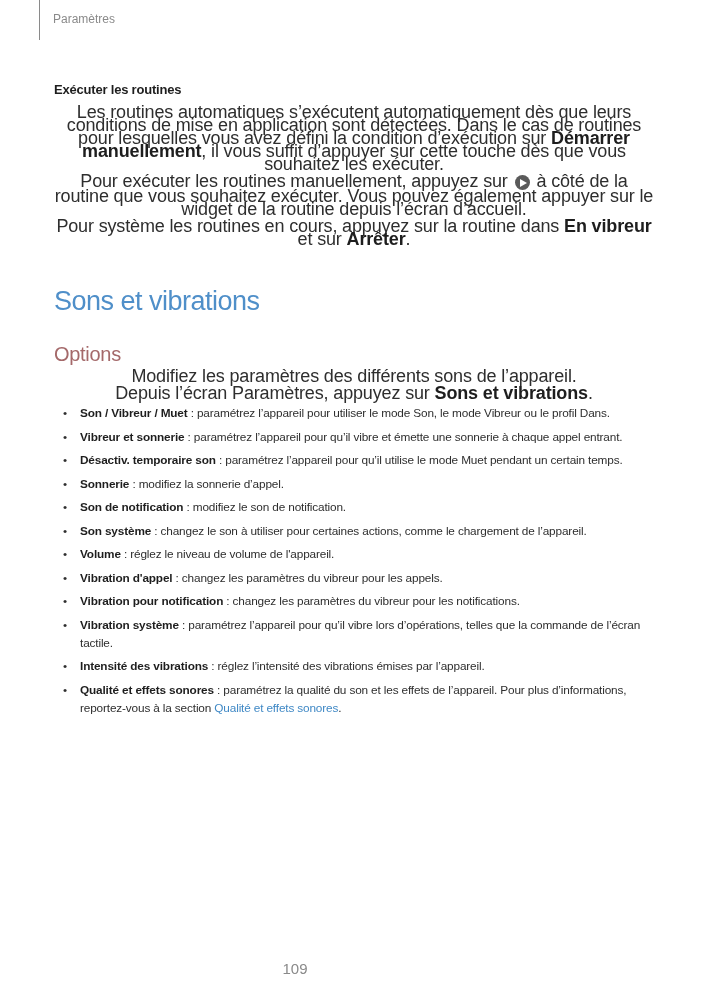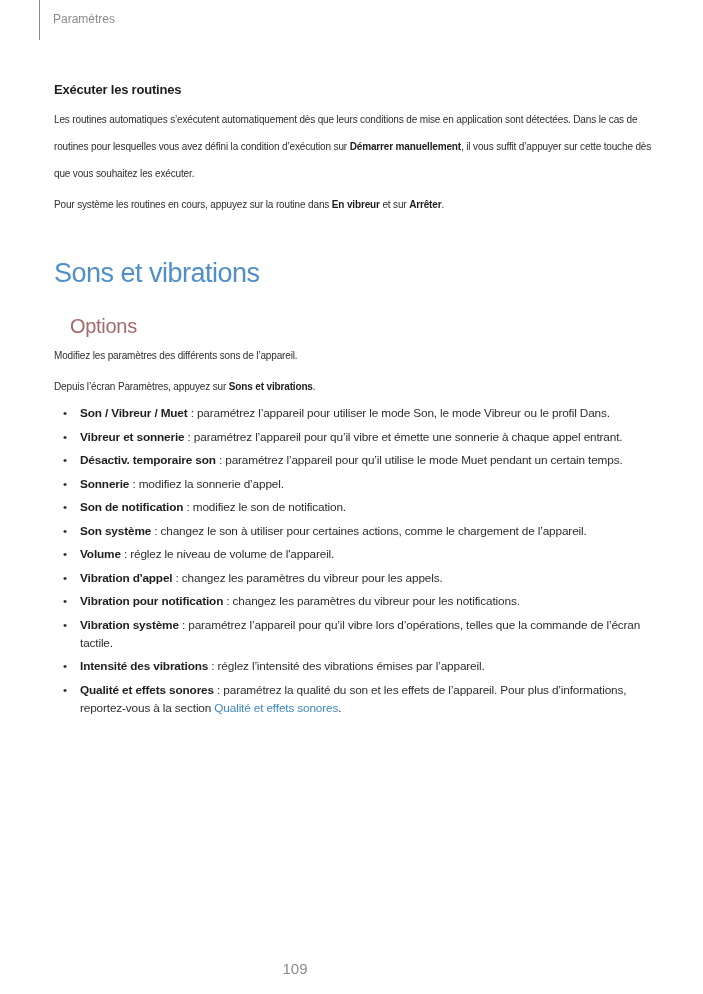--- a/index.html
+++ b/index.html
@@ -2,43 +2,44 @@
 <html><head>
 <meta charset="utf-8">
 <style>
   html, body { margin: 0; padding: 0; background: #ffffff; }
   body { width: 703px; height: 994px; position: relative; overflow: hidden;
          font-family: "Liberation Sans", sans-serif; color: #2b2b2b; }
   .header-rule { position: absolute; left: 39px; top: 0; width: 1px; height: 40px; background: #8a8a8a; }
   .header-label { position: absolute; left: 53px; top: 12px; font-size: 12px; color: #8a8a8a; }
   .content { position: absolute; left: 54px; top: 82px; width: 600px; }
   h2.sub { font-size: 13px; font-weight: bold; color: #1e1e1e; margin: 0 0 9px 0; letter-spacing: -0.2px; }
-  p { font-size: 10px; line-height: 27px; margin: 0 0 4px 0; letter-spacing: -0.15px; color: #2e2e2e; }
+  p { font-size: 18px; line-height: 13px; margin: 0 0 4px 0; letter-spacing: -0.15px; color: #2e2e2e; text-align: center; }
   b { color: #1e1e1e; }
   .play { display: inline-block; width: 15px; height: 15px; border-radius: 50%; background: #5a5a5a;
           vertical-align: -3px; position: relative; margin: 0 2px; }
   .play::after { content: ""; position: absolute; left: 5px; top: 3.5px; border-left: 7px solid #fff;
           border-top: 4px solid transparent; border-bottom: 4px solid transparent; }
   h1.section { font-size: 27px; font-weight: normal; color: #4f8fc9; margin: 40px 0 0 0; letter-spacing: -0.5px; }
-  h3.opt { font-size: 20px; font-weight: normal; color: #a4696a; margin: 26px 0 4px 16px; letter-spacing: -0.3px; }
+  h3.opt { font-size: 20px; font-weight: normal; color: #a4696a; margin: 26px 0 4px 0; letter-spacing: -0.3px; }
   ul { list-style: none; margin: 4px 0 0 0; padding: 0; }
   li { position: relative; padding-left: 26px; font-size: 11.8px; line-height: 18px; margin-bottom: 5.5px; letter-spacing: -0.15px; color: #2e2e2e; }
   li .bullet { position: absolute; left: 9px; top: 0; }
   .link { color: #3f88c5; }
   .page-number { position: absolute; left: 0; width: 590px; top: 960px; text-align: center; font-size: 15px; color: #8a8a8a; }
 </style>
 </head>
 <body>
 
 <div class="header-rule"></div>
 <div class="header-label">Paramètres</div>
 
 <div class="content">
   <h2 class="sub">Exécuter les routines</h2>
   <p><span>Les routines automatiques s’exécutent automatiquement dès que leurs conditions de mise en application sont détectées. Dans le cas de routines pour lesquelles vous avez défini la condition d’exécution sur </span><b>Démarrer manuellement</b><span>, il vous suffit d’appuyer sur cette touche dès que vous souhaitez les exécuter.</span></p>
+  <p><span>Pour exécuter les routines manuellement, appuyez sur </span><span class="play"></span><span> à côté de la routine que vous souhaitez exécuter. Vous pouvez également appuyer sur le widget de la routine depuis l’écran d’accueil.</span></p>
   <p><span>Pour système les routines en cours, appuyez sur la routine dans </span><b>En vibreur</b><span> et sur </span><b>Arrêter</b><span>.</span></p>
 
   <h1 class="section">Sons et vibrations</h1>
   <h3 class="opt">Options</h3>
   <p>Modifiez les paramètres des différents sons de l’appareil.</p>
   <p><span>Depuis l’écran Paramètres, appuyez sur </span><b>Sons et vibrations</b><span>.</span></p>
 
   <ul id="options-list">
       <li><span class="bullet">•</span><b>Son / Vibreur / Muet</b><span> : paramétrez l’appareil pour utiliser le mode Son, le mode Vibreur ou le profil Dans.</span></li>
       <li><span class="bullet">•</span><b>Vibreur et sonnerie</b><span> : paramétrez l’appareil pour qu’il vibre et émette une sonnerie à chaque appel entrant.</span></li>

